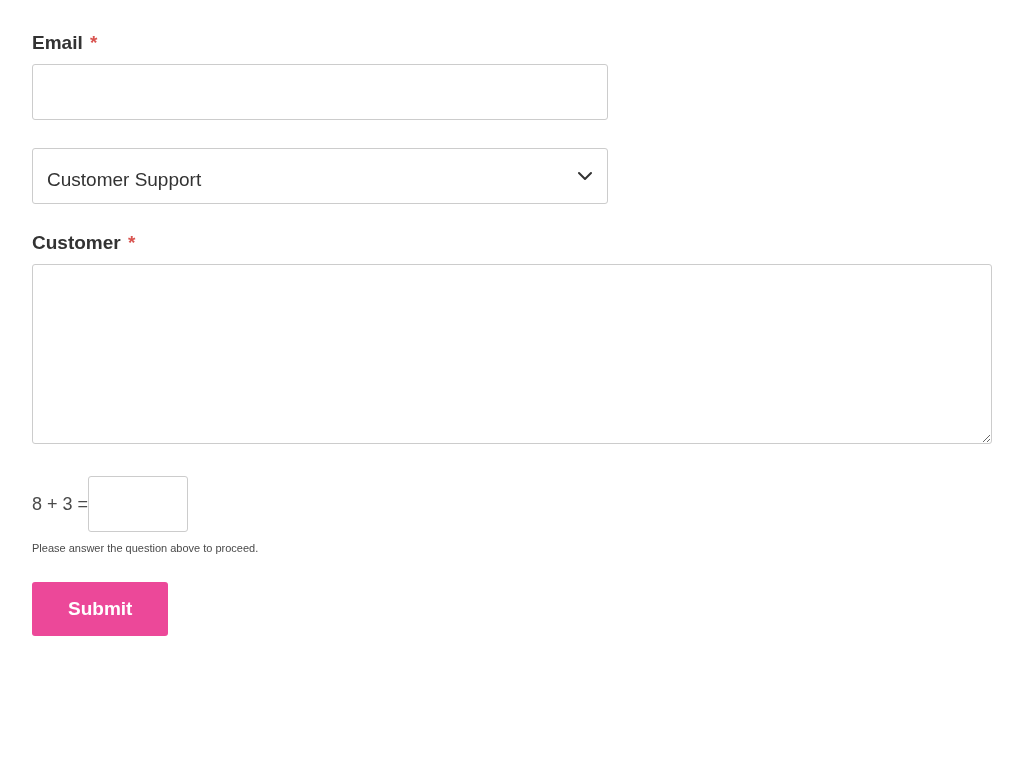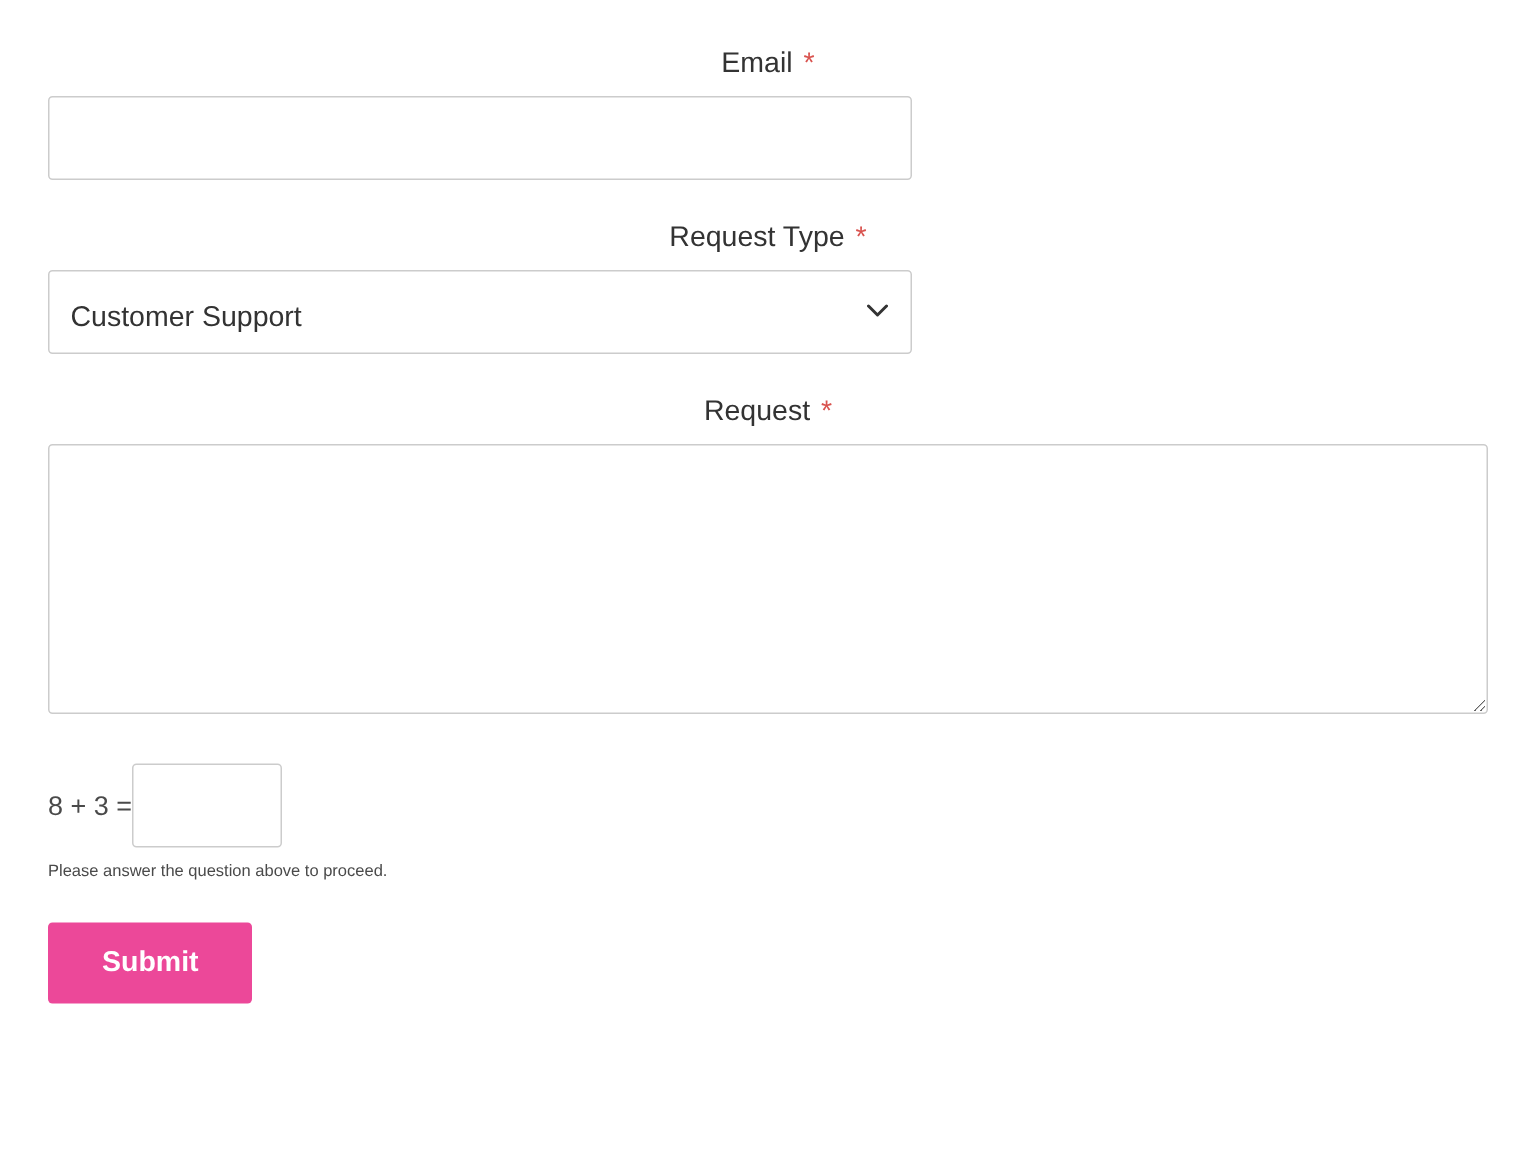--- a/index.html
+++ b/index.html
@@ -12,25 +12,24 @@
       background: #ffffff;
       padding: 32px;
       width: 1024px;
       color: #333333;
     }
     .form-group {
       margin-bottom: 28px;
     }
     .form-label {
       display: block;
-      font-weight: 400;
+      font-weight: 700;
       font-size: 19px;
       color: #333333;
       margin-bottom: 10px;
-      text-align: center;
     }
     .required-asterisk {
       color: #d9534f;
       margin-left: 2px;
     }
     .form-input {
       width: 576px;
       height: 56px;
       border: 1px solid #cccccc;
       border-radius: 3px;
@@ -117,39 +116,35 @@
 
 <div class="form-group">
   <label class="form-label">
     <span>Email</span>
     <span class="required-asterisk">*</span>
   </label>
   <input type="email" class="form-input" value="" style="">
 </div>
 
 <div class="form-group">
-  <label class="form-label">
-    <span>Request Type</span>
-    <span class="required-asterisk">*</span>
-  </label>
   <div class="select-wrapper">
     <select class="form-select">
       <option>Customer Support</option>
     </select>
     <span class="select-chevron">
       <svg width="14" height="10" viewBox="0 0 14 10">
         <path d="M1 2 L7 8 L13 2" stroke="#333333" stroke-width="2" fill="none" stroke-linecap="round" stroke-linejoin="round"></path>
       </svg>
     </span>
   </div>
 </div>
 
 <div class="form-group">
   <label class="form-label">
-    <span>Request</span>
+    <span>Customer</span>
     <span class="required-asterisk">*</span>
   </label>
   <textarea class="form-textarea" style=""></textarea>
 </div>
 
 <div class="form-group">
   <div class="captcha-row">
     <span class="captcha-question">8 + 3 =</span>
     <input type="text" class="captcha-input" value="" style="">
   </div>

